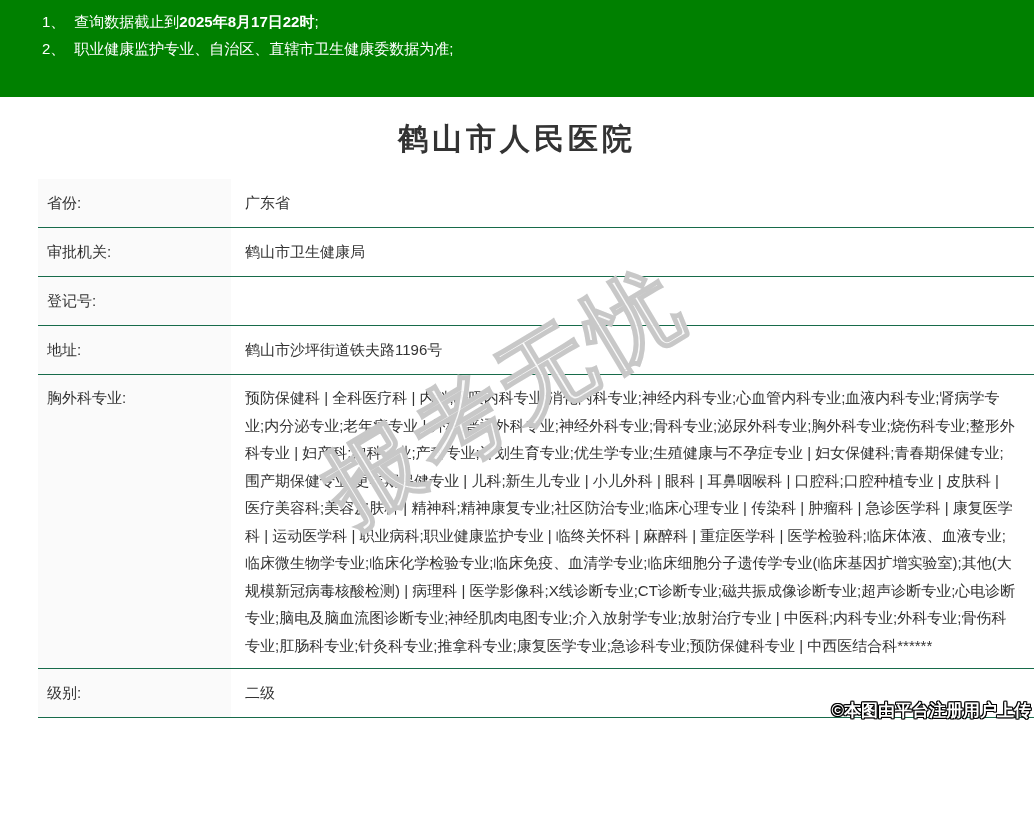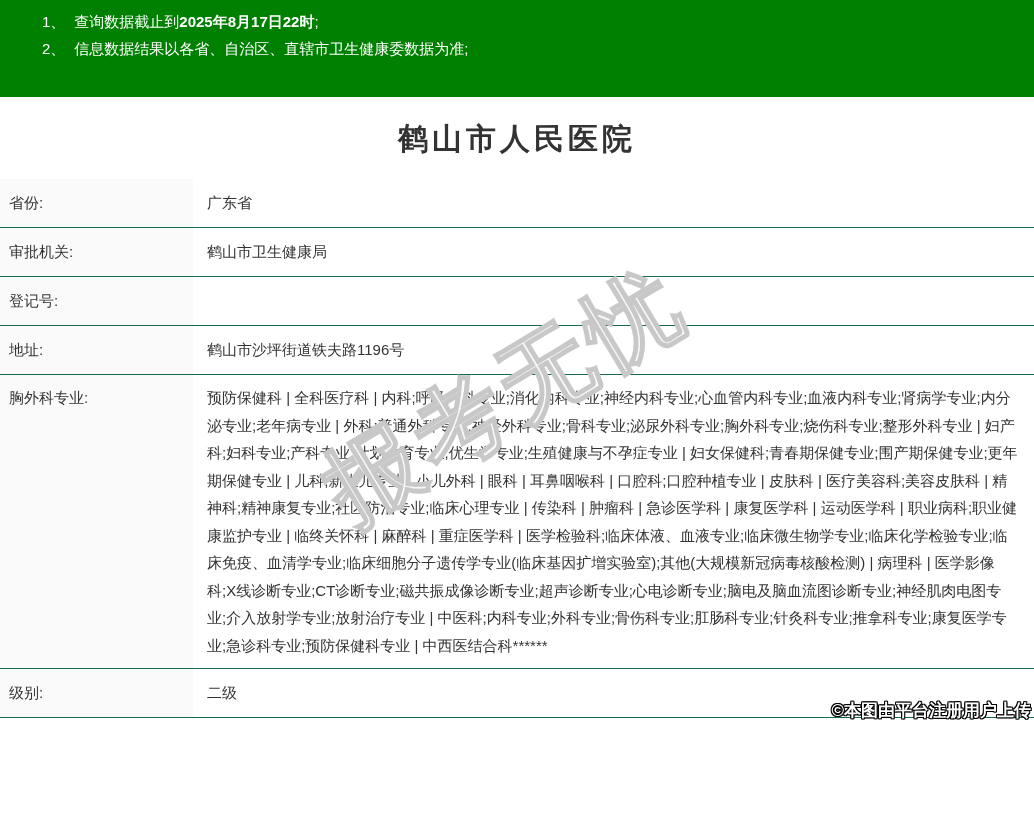--- a/index.html
+++ b/index.html
@@ -44,20 +44,21 @@
     letter-spacing: 4px;
     color: #333333;
     padding: 24px 0 22px 0;
   }
   
   .info-table { width: 100%; }
   .info-row {
     display: flex;
     border-bottom: 1.5px solid var(--separator);
     font-size: 15px;
+    margin-left: 38px;
   }
   .info-label {
     flex: 0 0 193px;
     width: 193px;
     background: var(--label-bg);
     padding: 14px 10px 14px 9px;
     line-height: 20px;
   }
   .info-value {
     flex: 1;
@@ -118,21 +119,21 @@
     z-index: 6;
   }
 </style>
 </head>
 <body>
 
 <div class="page">
 
   <div class="notice-bar">
     <div class="notice-line"><span class="notice-num">1、</span><span>查询数据截止到</span><span class="b">2025年8月17日22时</span><span>;</span></div>
-    <div class="notice-line"><span class="notice-num">2、</span><span>信息数据结果以各省、自治区、直辖市卫生健康委数据为准;</span><span class="b"></span><span></span></div>
+    <div class="notice-line"><span class="notice-num">2、</span><span>职业健康监护专业、自治区、直辖市卫生健康委数据为准;</span><span class="b"></span><span></span></div>
   </div>
 
   <div class="hospital-title">鹤山市人民医院</div>
 
   <div class="info-table">
     <div class="info-row">
       <div class="info-label">省份:</div>
       <div class="info-value">广东省</div>
     </div>
     <div class="info-row">

